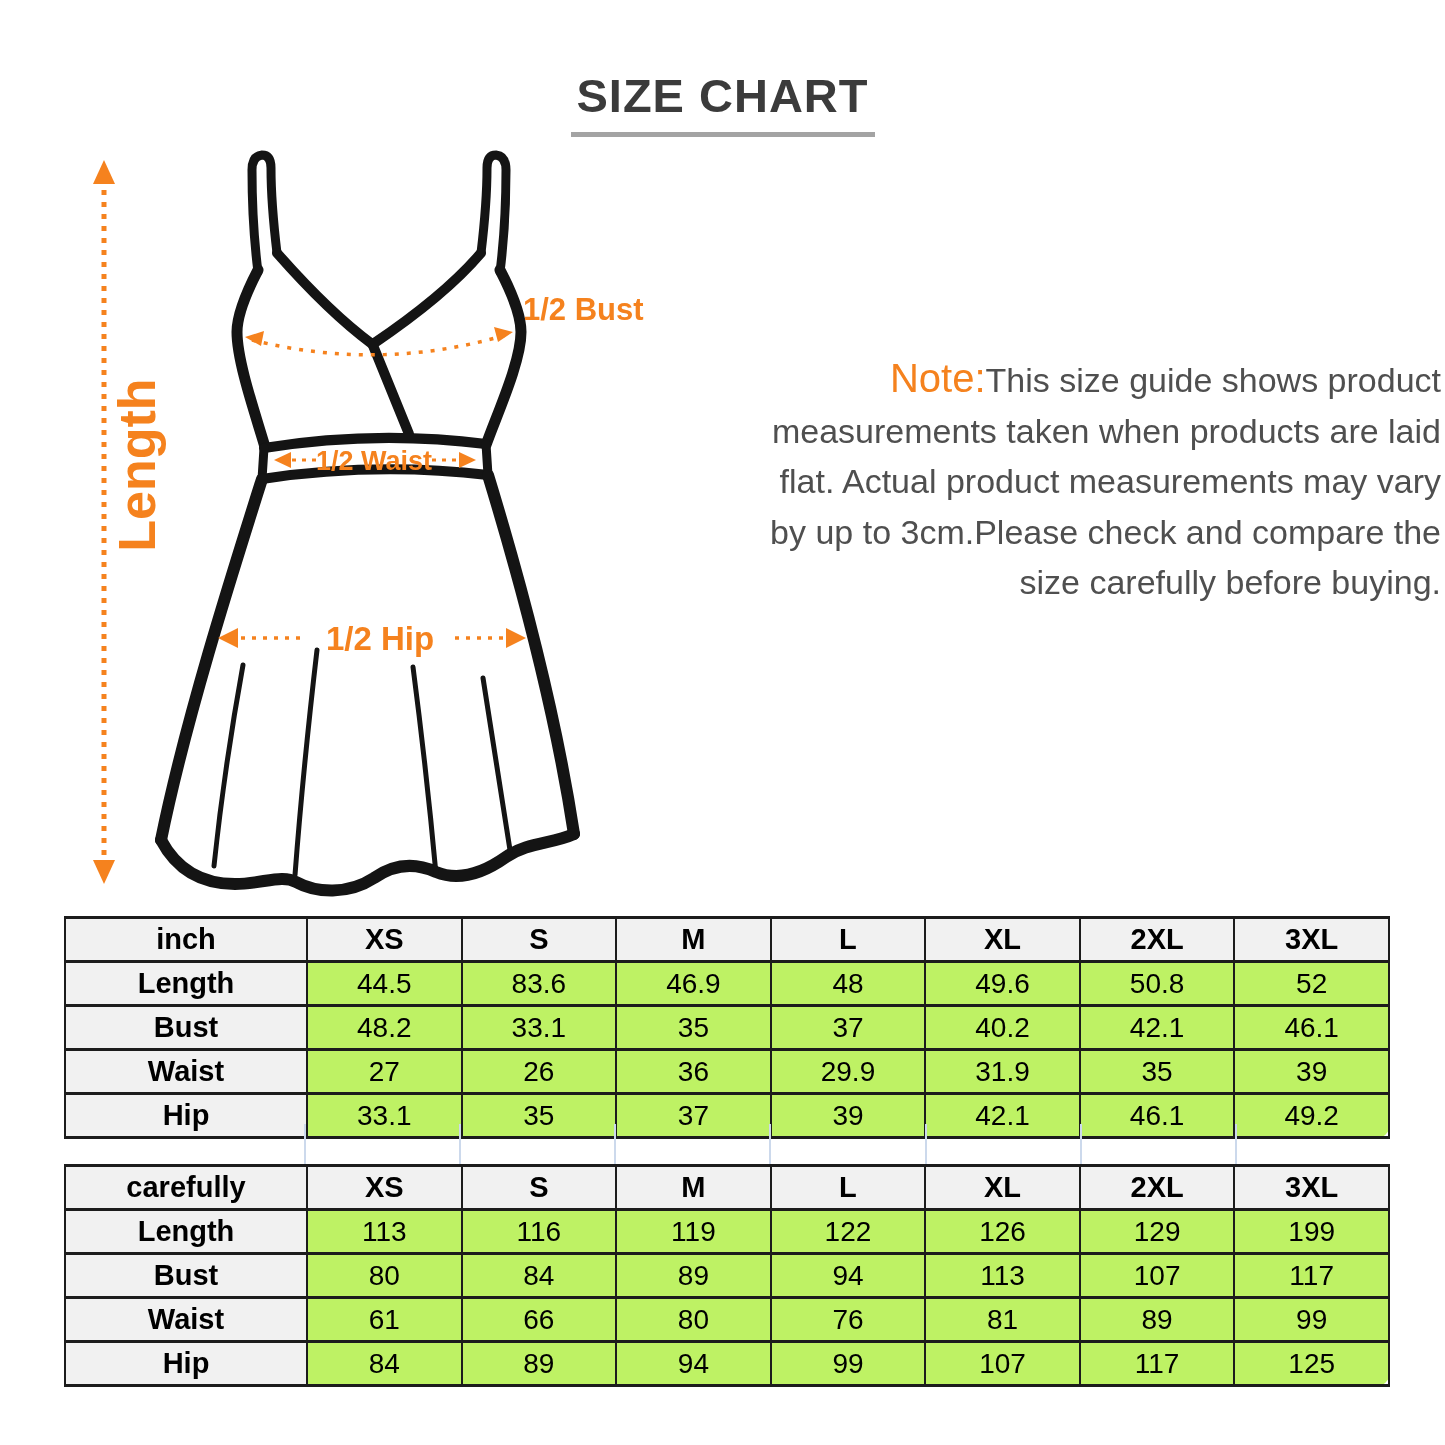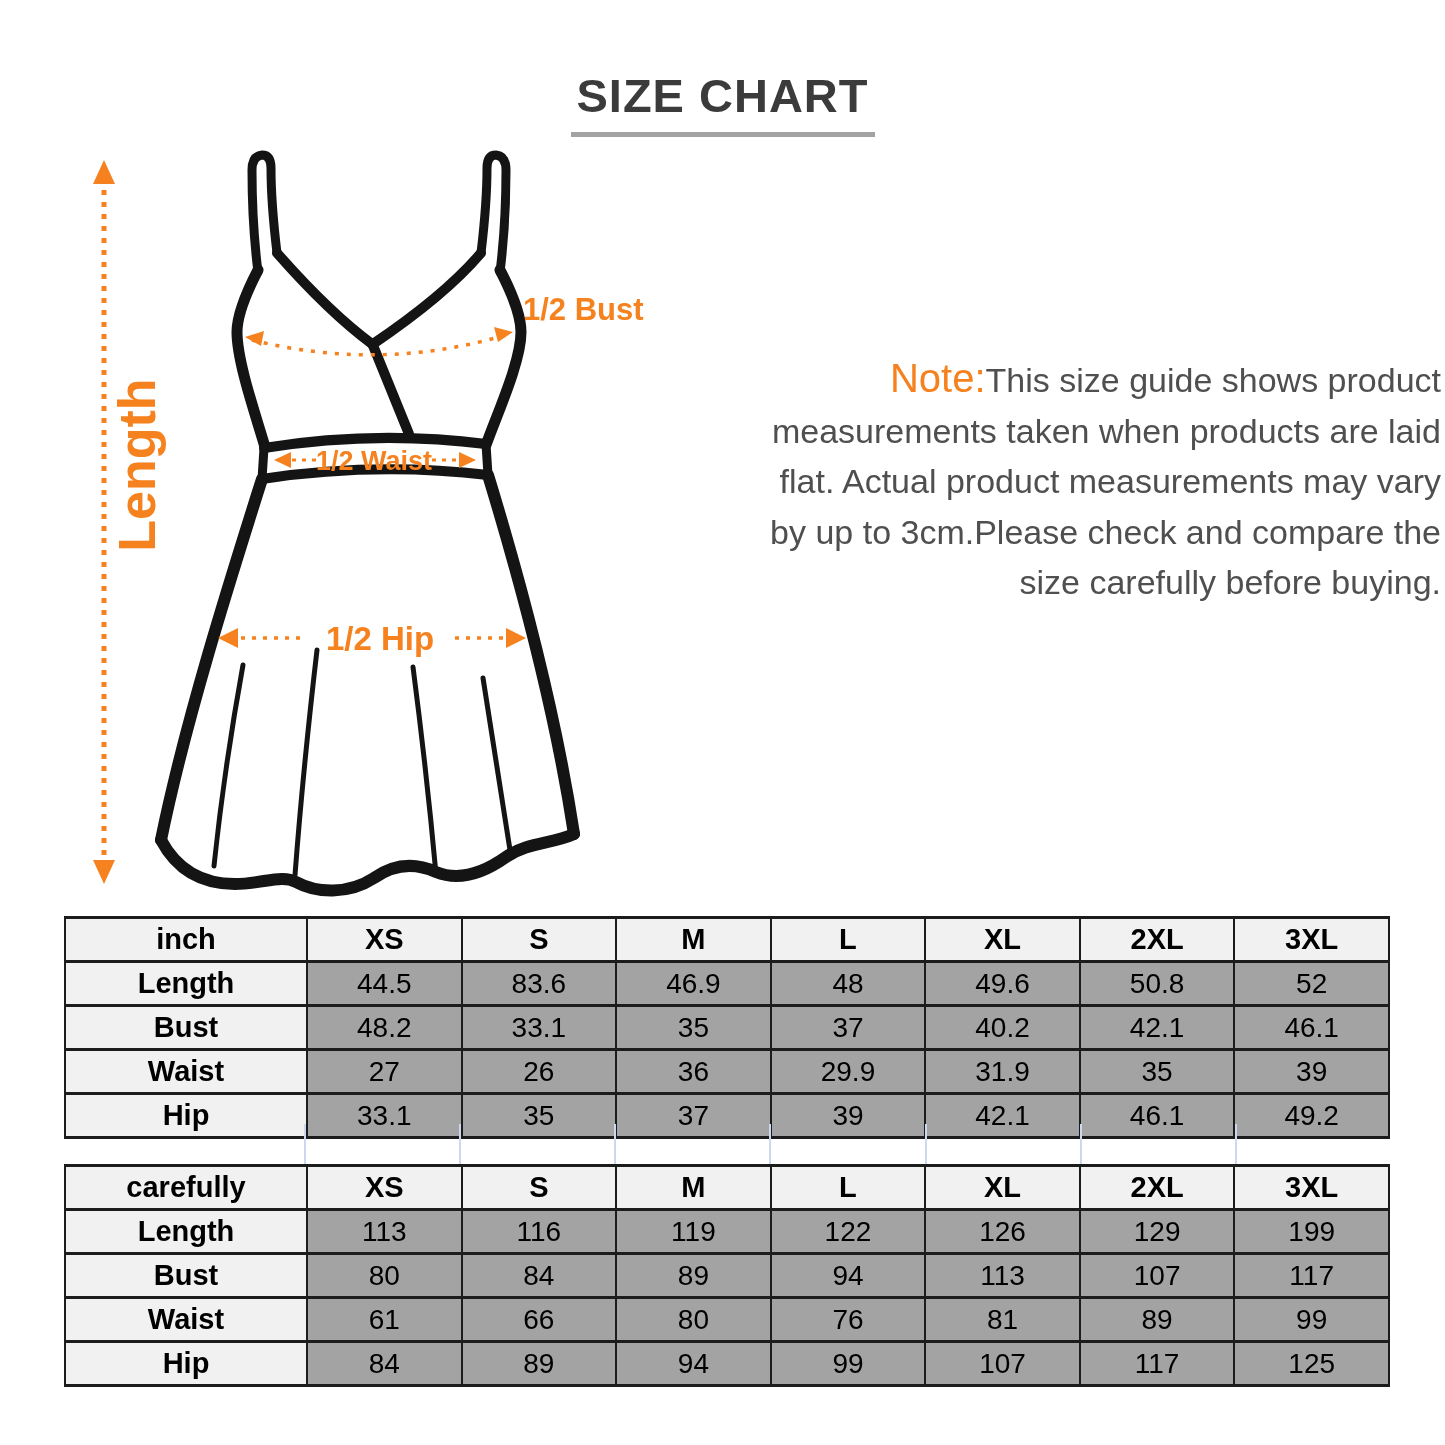--- a/index.html
+++ b/index.html
@@ -13,21 +13,21 @@
     border-bottom:5px solid #a3a3a3;padding:0 6px 9px 6px;white-space:nowrap;
   }
   svg.diagram{position:absolute;left:0;top:0;}
   .note{
     position:absolute;left:729px;top:321px;width:676px;
     font-size:34px;line-height:50.5px;color:#4f4f4f;text-align:right;margin-left:36px;
   }
   .note .note-label{font-size:40px;color:#f5821e;line-height:1;}
   .tablewrap{position:absolute;left:64px;width:1326px;}
   table.size{
-    width:1326px;table-layout:fixed;border-collapse:collapse;background:#a3a3a3;
+    width:1326px;table-layout:fixed;border-collapse:collapse;background:#bef264;border-radius:15px;
   }
   table.size th,table.size td{
     border:2px solid #1c1c1c;border-top-width:3px;border-bottom-width:3px;
     height:41px;padding:0;text-align:center;vertical-align:middle;color:#000;
     font-size:28px;line-height:1;overflow:hidden;
   }
   table.size th{font-weight:bold;background:#f1f1f1;font-size:29px;}
   table.size td.lbl{font-weight:bold;background:#f1f1f1;font-size:29px;}
   table.size th:first-child,table.size td:first-child{width:240px;}
   .gap-strip{

